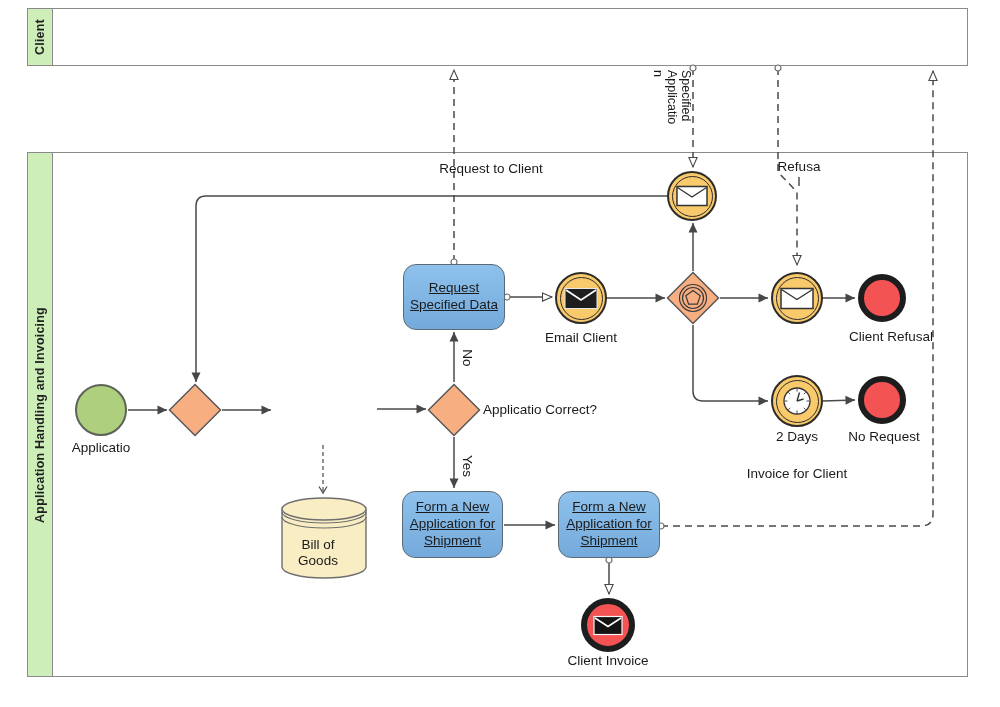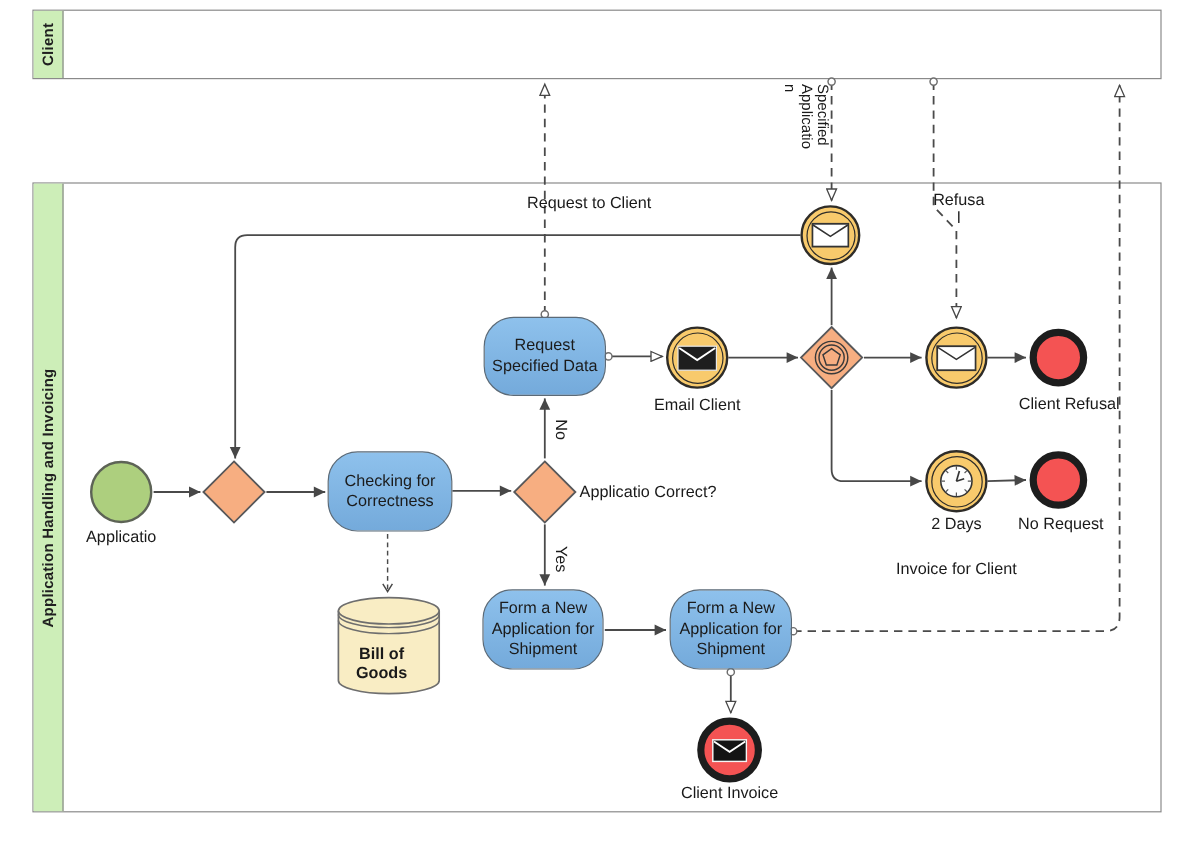--- a/index.html
+++ b/index.html
@@ -7,24 +7,24 @@
   #canvas { position:relative; width:1000px; height:707px; background:#fff; overflow:hidden; }
 
   .pool { position:absolute; border:1.5px solid #8a8a8a; background:#fff; z-index:0; }
   .pool-band { position:absolute; left:0; top:0; bottom:0; width:25px; background:#cdeeb8;
                border-right:1.5px solid #8a8a8a; display:flex; align-items:center; justify-content:center; }
   .pool-band span { transform:rotate(-90deg); white-space:nowrap; font-weight:bold;
                     font-size:12.5px; color:#1f1f1f; letter-spacing:.2px; }
 
   #wires { position:absolute; left:0; top:0; z-index:1; }
 
-  .task { position:absolute; z-index:2; border:1.5px solid #5b6a77; border-radius:25px;
+  .task { position:absolute; z-index:2; border:1.5px solid #5b6a77; border-radius:13px;
           background:linear-gradient(180deg,#8ec1ec,#74aadb);
           display:flex; align-items:center; justify-content:center; text-align:center;
-          font-size:13.5px; line-height:1.25; color:#1b1b1b; white-space:pre-line; padding:3px; }
+          font-size:13.5px; line-height:1.25; color:#1b1b1b; white-space:pre-line; padding:3px;text-decoration:underline; }
 
   .event { position:absolute; z-index:2; border-radius:50%; }
   .ev-start { background:#adcf7e; border:2px solid #5d6356; }
   .ev-double { background:#f8ca6c; border:2px solid #2e2c28; display:flex; align-items:center; justify-content:center; }
   .ev-inner { position:absolute; inset:2.5px; border:1.4px solid #2e2c28; border-radius:50%; }
   .ev-end { background:#f45353; border:6px solid #1d1d1d; display:flex; align-items:center; justify-content:center; }
   .shape-svg { position:absolute; z-index:2; }
   .icon { position:relative; z-index:3; }
 
   .lbl { position:absolute; z-index:4; font-size:13.5px; color:#1a1a1a; text-align:center;
@@ -90,22 +90,20 @@
       <path d="M661,526 L921,526 Q933,526 933,514 L933,71" stroke-dasharray="7 5" marker-start="url(#dot)" marker-end="url(#oarr)"></path>
     </g>
   </svg>
 
   <div class="event ev-start" style="left:75px; top:384px; width:52px; height:52px;"></div>
 
   <svg class="shape-svg" style="left:168px; top:383px;" width="54" height="54">
     <polygon points="27,1.5 52.5,27 27,52.5 1.5,27" fill="#f7ae81" stroke="#58585a" stroke-width="1.5"></polygon>
   </svg>
 
-  <div class="task" style="left:273px; top:376px; width:104px; height:67px;">Checking for
-Correctness</div>
 
   <svg class="shape-svg" style="left:427px; top:383px;" width="54" height="54">
     <polygon points="27,1.5 52.5,27 27,52.5 1.5,27" fill="#f7ae81" stroke="#58585a" stroke-width="1.5"></polygon>
   </svg>
 
   <div class="task" style="left:403px; top:264px; width:102px; height:66px;">Request
 Specified Data</div>
 
   <div class="event ev-double" style="left:555px; top:272px; width:52px; height:52px;">
     <div class="ev-inner"></div>
@@ -184,21 +182,21 @@
     <path d="M2,21 A42,11 0 0 0 86,21" fill="none" stroke="#6e6e6e" stroke-width="1.2"></path>
   </svg>
 
   <div class="lbl" style="left:51px;  top:440px; width:100px;">Applicatio</div>
   <div class="lbl lbl-left" style="left:483px; top:402px; width:140px;">Applicatio Correct?</div>
   <div class="lbl" style="left:531px; top:330px; width:100px;">Email Client</div>
   <div class="lbl" style="left:833px; top:329px; width:100px;text-align:right;">Client Refusal</div>
   <div class="lbl" style="left:757px; top:429px; width:80px;">2 Days</div>
   <div class="lbl" style="left:840px; top:429px; width:88px;">No Request</div>
   <div class="lbl" style="left:556px; top:653px; width:104px;">Client Invoice</div>
-  <div class="lbl" style="left:282px; top:537px; width:72px;font-weight:bold;">Bill of Goods</div>
+  <div class="lbl" style="left:282px; top:537px; width:72px;">Bill of Goods</div>
   <div class="lbl" style="left:397px; top:161px; width:116px;margin-left:36px;">Request to Client</div>
   <div class="lbl" style="left:739px; top:466px; width:116px;">Invoice for Client</div>
   <div class="lbl" style="left:777px; top:160px; width:44px; line-height:1.1;">Refusa
 l</div>
   <div class="lbl rot90" style="left:449px; top:349px; width:34px; height:18px;">No</div>
   <div class="lbl rot90" style="left:449px; top:457px; width:34px; height:18px;">Yes</div>
   <div class="lbl rot90 lbl-left" style="left:628px; top:92px; width:86px; height:42px; font-size:12.5px; line-height:1.1;">Specified
 Applicatio
 n</div>
 

